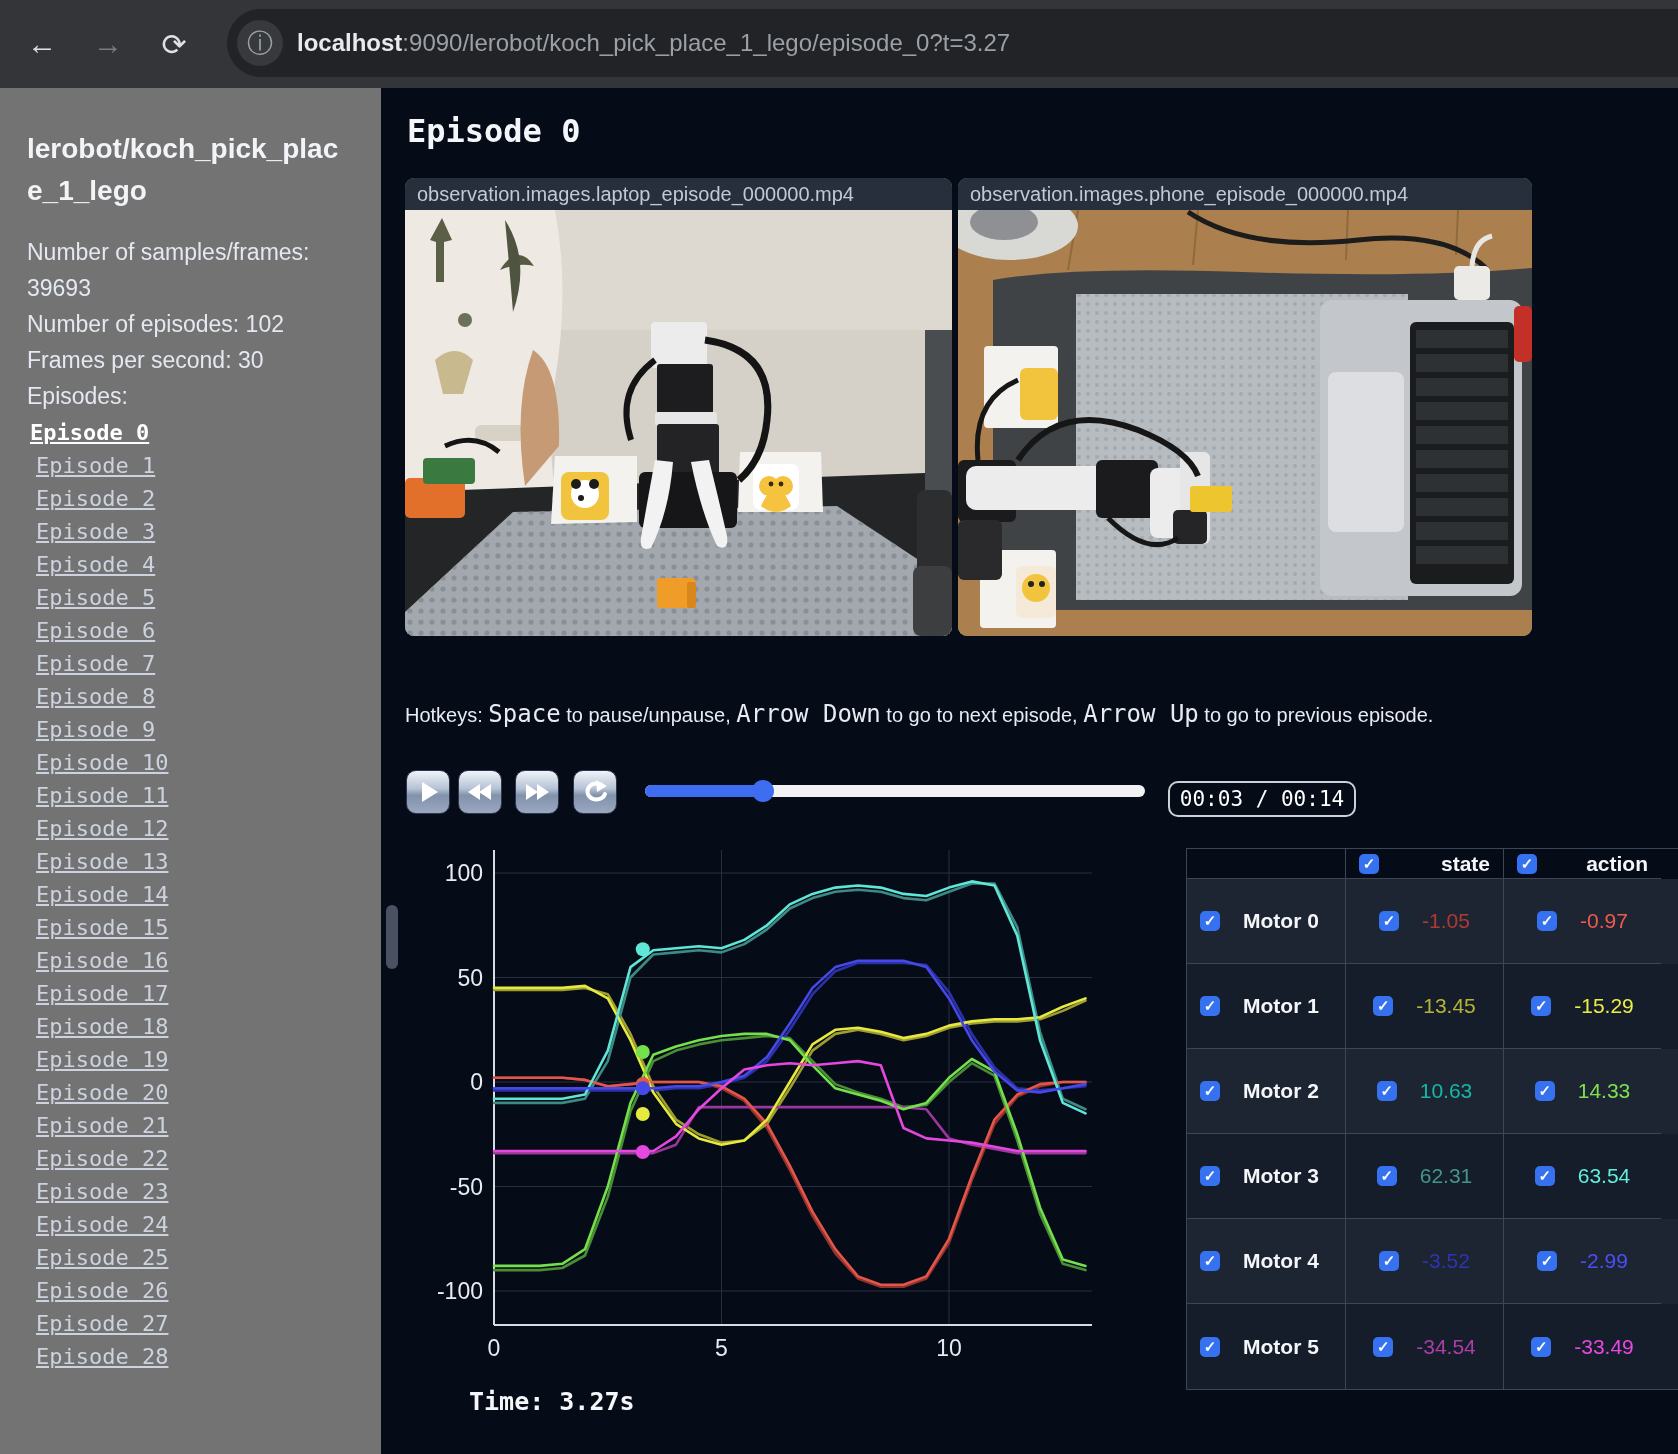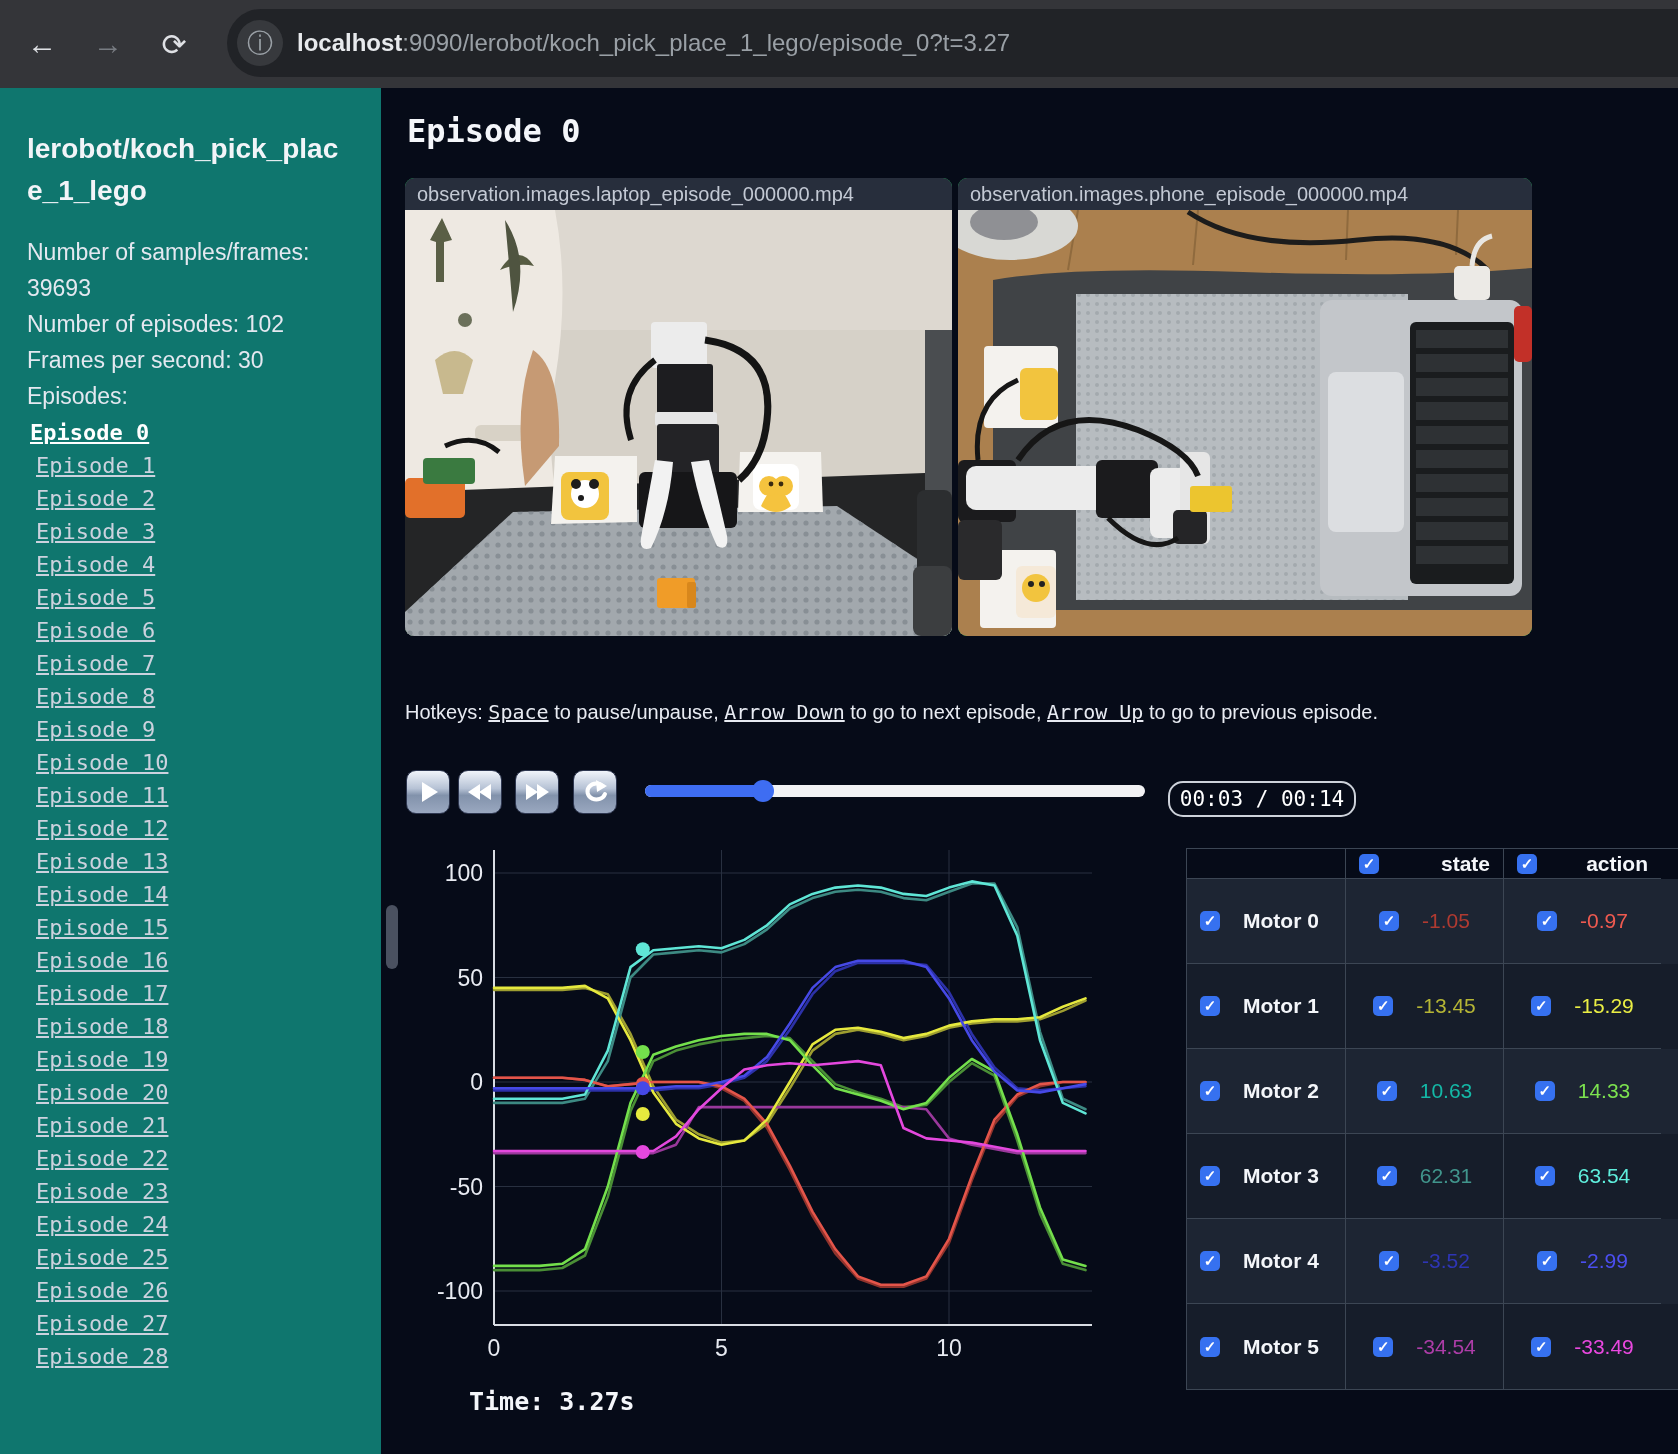--- a/index.html
+++ b/index.html
@@ -14,48 +14,48 @@
           font-size:30px;color:#dfe1e5;cursor:pointer;}
   .navbtn.dim{color:#787c82;}
   #urlbar{left:227px;top:9px;width:1451px;height:68px;background:#212327;
           border-radius:34px 0 0 34px;display:flex;align-items:center;}
   #info-circle{margin-left:10px;width:46px;height:46px;border-radius:50%;background:#37393d;
           display:flex;align-items:center;justify-content:center;color:#9aa0a6;font-size:26px;}
   #url-text{margin-left:14px;font-size:24px;color:#9aa0a6;white-space:nowrap;}
   #url-text b{color:#e8eaed;font-weight:600;}
 
   
-  #sidebar{left:0;top:88px;width:381px;height:1366px;background:#0f766e;overflow:hidden;}
+  #sidebar{left:0;top:88px;width:381px;height:1366px;background:#737373;overflow:hidden;}
   #ds-title{margin:40px 26px 0 27px;width:320px;font-size:28px;font-weight:bold;line-height:42px;
             word-break:break-all;color:#f2f4f8;}
   #stats{margin:22px 0 0 27px;width:302px;font-size:23px;line-height:36px;color:#e4e8f0;}
   #episode-list{display:flex;flex-direction:column;margin:2px 0 0 30px;}
   .ep-link{font-family:"DejaVu Sans Mono",monospace;font-size:22px;line-height:33px;
            color:#ccd2de;text-decoration:underline;width:fit-content;margin-left:6px;}
   .ep-link.active{font-weight:bold;color:#ffffff;margin-left:0;}
 
   
   #main{left:381px;top:88px;width:1297px;height:1366px;background:#060b18;}
   #episode-title{left:26px;top:24px;font-size:32px;font-weight:bold;color:#f4f6fa;}
 
   .video-panel{top:90px;height:458px;border-radius:9px;overflow:hidden;background:#22c55e;}
   .video-caption{height:32px;background:#272e3c;color:#c3c9d4;font-size:20px;
                  display:flex;align-items:center;padding-left:12px;}
   .video-frame{width:100%;height:426px;display:block;}
 
   #hotkeys{left:24px;top:612px;font-size:20px;color:#e8ebf2;}
-  #hotkeys .mono{font-size:20px;text-decoration:underline;}
+  #hotkeys .mono{font-size:24px;}
 
   .player-btn{top:682px;width:42px;height:42px;border-radius:10px;border:1px solid #2e3750;
       background:linear-gradient(180deg,#f0f4fa 0%,#b6c2d5 42%,#8292ab 58%,#9aa8c0 100%);
       display:flex;align-items:center;justify-content:center;cursor:pointer;}
   #slider-track{left:264px;top:697px;width:500px;height:12px;border-radius:6px;background:#f2f2f4;}
   #slider-fill{left:0;top:0;height:12px;border-radius:6px;background:#3e6df2;}
   #slider-thumb{top:-5px;width:22px;height:22px;border-radius:50%;background:#3e6df2;}
-  #time-box{left:787px;top:693px;width:188px;height:36px;border:2px solid #cdd2da;border-radius:15px;
+  #time-box{left:787px;top:693px;width:188px;height:36px;border:2px solid #cdd2da;border-radius:10px;
       box-sizing:border-box;display:flex;align-items:center;justify-content:center;
       font-size:21px;color:#ffffff;}
 
   #scroll-thumb{left:5px;top:817px;width:12px;height:64px;border-radius:6px;background:#4a5160;}
 
   
   #motor-table{left:805px;top:760px;width:558px;border:1px solid #3c4654;box-sizing:border-box;}
   .trow{display:grid;grid-template-columns:159px 158px 157px;}
   .tcell{border-right:1px solid #3c4654;border-bottom:1px solid #3c4654;box-sizing:border-box;
          display:flex;align-items:center;padding:0 13px;font-size:21px;}

